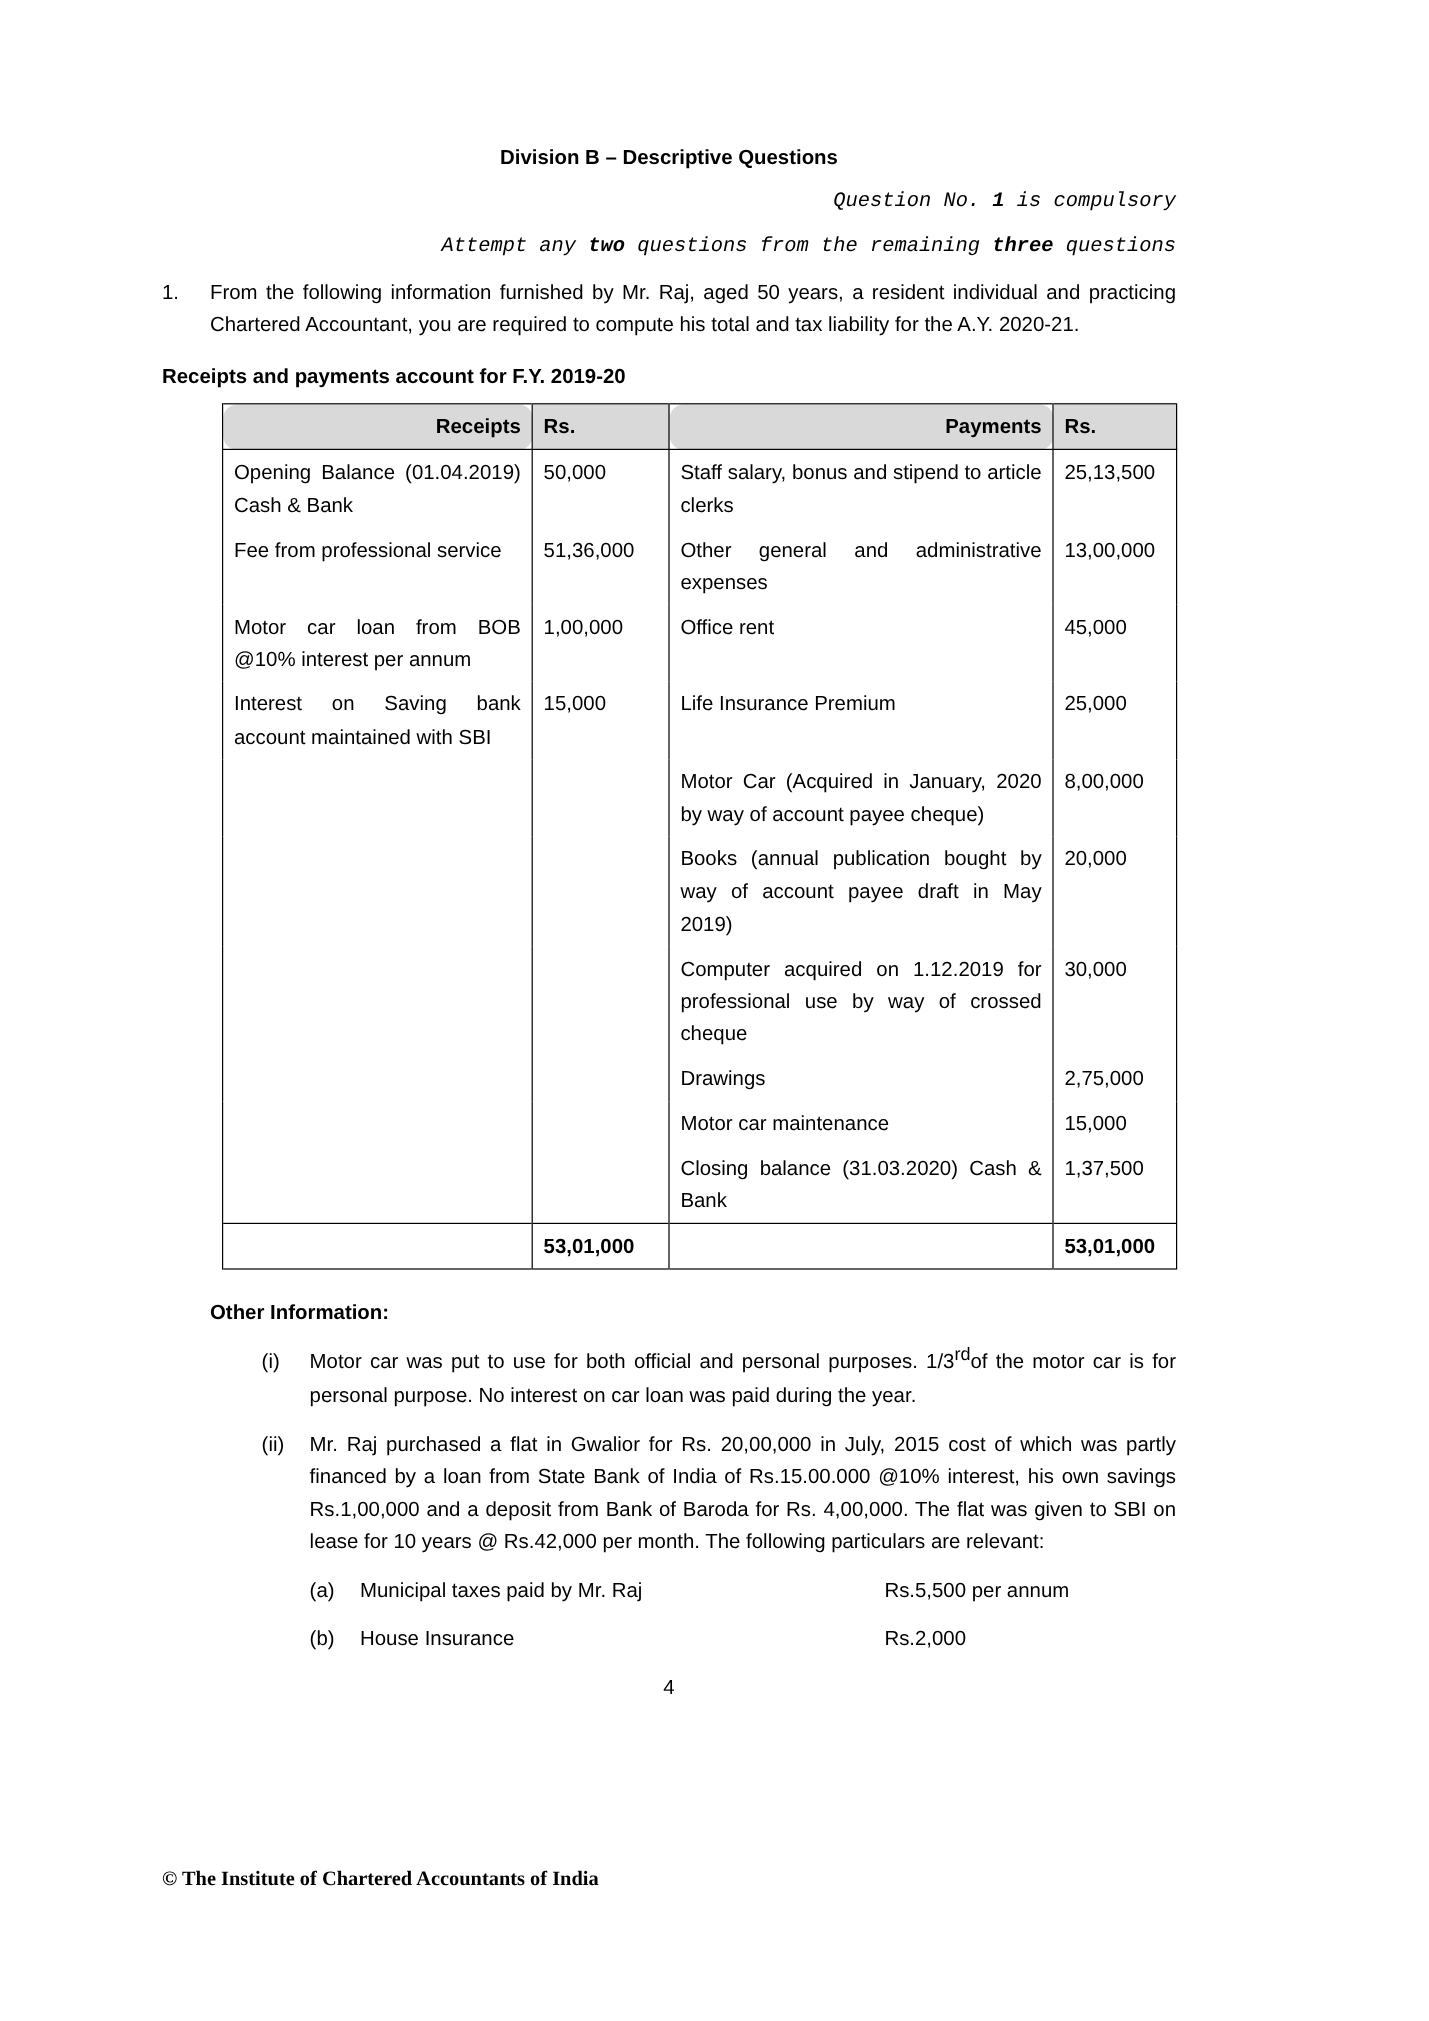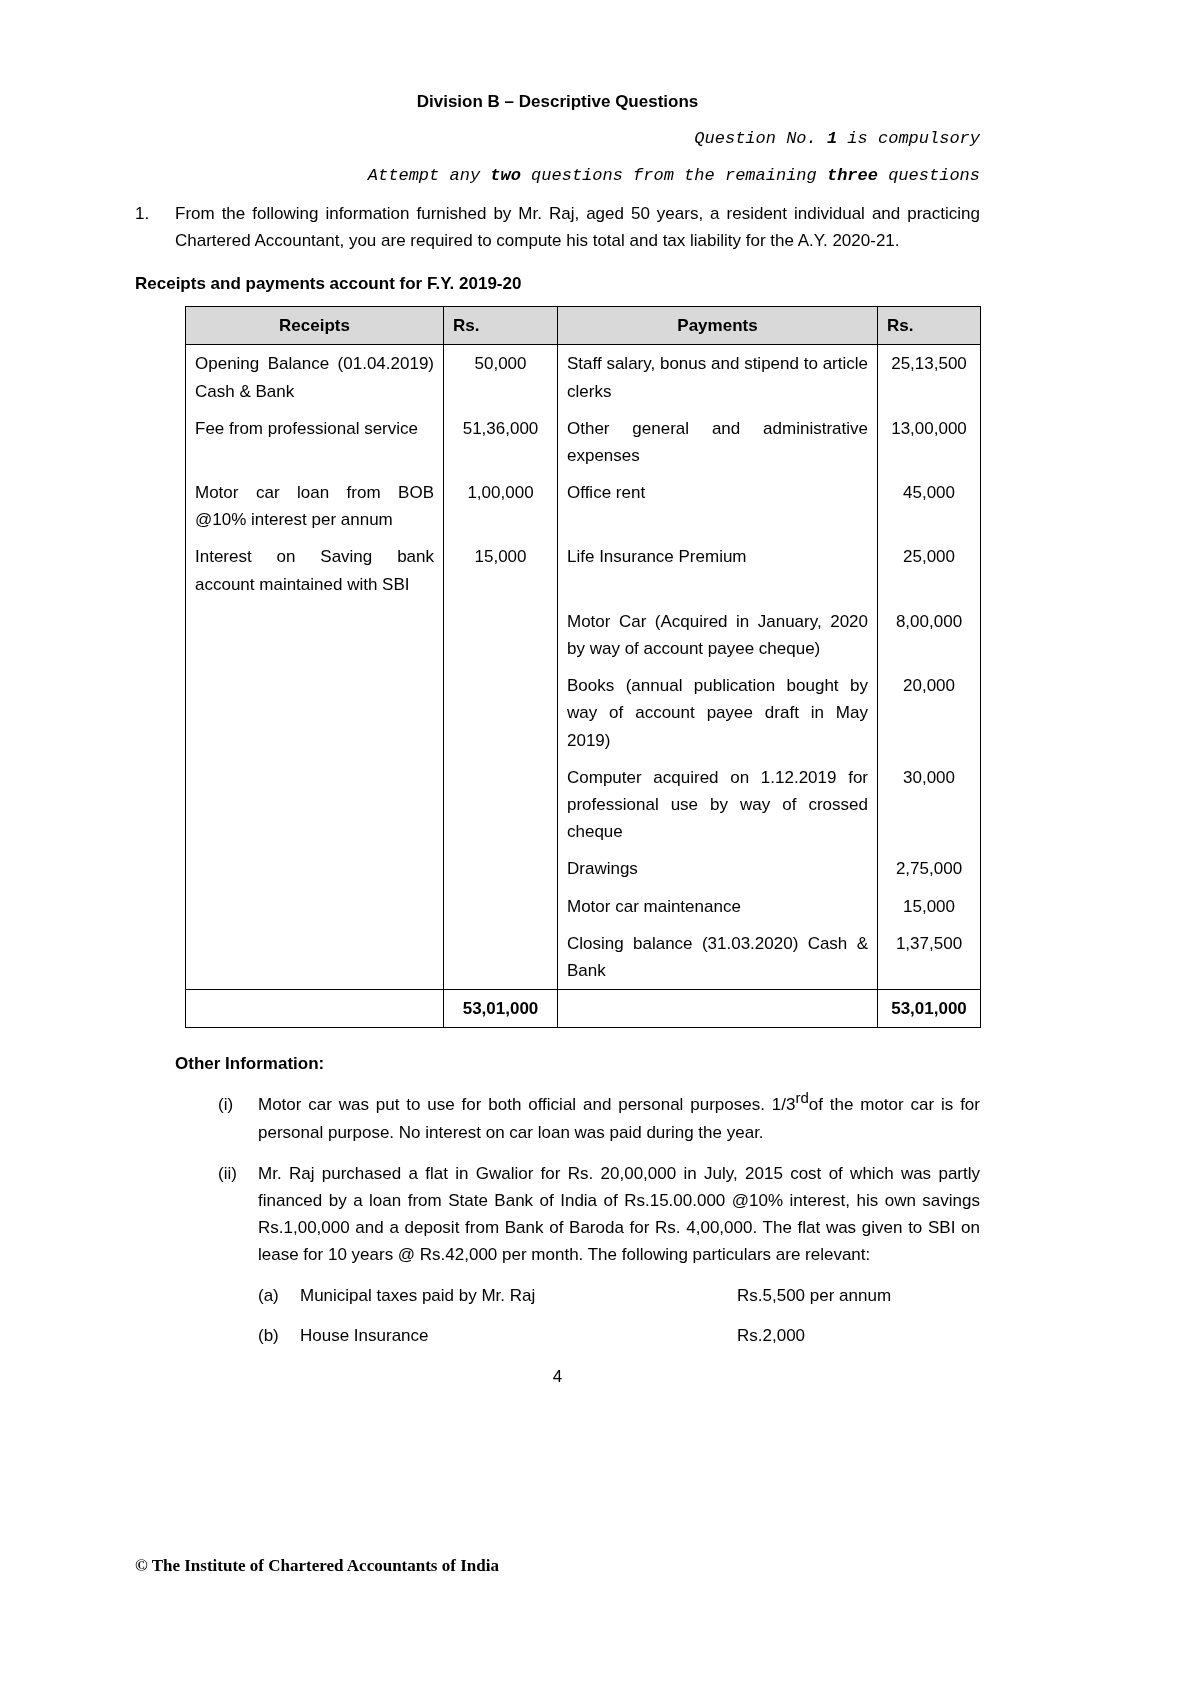--- a/index.html
+++ b/index.html
@@ -7,21 +7,21 @@
     width: 1191px;
     height: 1684px;
     background: #ffffff;
     font-family: "Liberation Sans", "DejaVu Sans", sans-serif;
     font-size: 17px;
     line-height: 1.6;
     color: #000000;
     position: relative;
     overflow: hidden;
   }
-  .content { width: 845px; margin-left: 135px; padding-top: 88px; }
+  .content { width: 845px; margin-left: 135px; padding-top: 118px; }
   .title { font-size: 17px; font-weight: bold; text-align: center; margin: 0; }
   .note { text-align: right; font-style: italic; margin: 10px 0 0 0; font-family: Liberation Mono, monospace; }
   .note b { font-style: italic; }
   .question { display: flex; margin-top: 10px; }
   .q-num { width: 40px; flex: none; }
   .q-text { flex: 1; text-align: justify; }
   .table-title { font-size: 17px; font-weight: bold; text-align: left; margin: 16px 0 0 0; }
   table.rp {
     border-collapse: collapse;
     table-layout: fixed;
@@ -35,24 +35,24 @@
     padding: 5px 9px;
     vertical-align: top;
     word-wrap: break-word;
   }
   table.rp thead th {
     background: var(--header-bg, #d9d9d9);
     border-bottom: 1.5px solid #000;
     font-weight: bold;
     padding: 5px 9px;
   }
-  th.c-desc { text-align: center; }
+  th.c-desc { text-align: right; border-radius: 12px; }
   th.c-amt { text-align: left; }
   td.desc { text-align: justify; }
-  td.amt { text-align: center; white-space: nowrap; }
+  td.amt { text-align: left; white-space: nowrap; }
   table.rp tfoot td { border-top: 1.5px solid #000; font-weight: bold; }
   .oi-heading { font-weight: bold; margin: 22px 0 0 40px; }
   .oi-item { display: flex; margin-top: 14px; margin-left: 83px; }
   .oi-label { width: 40px; flex: none; }
   .oi-text { flex: 1; text-align: justify; }
   sup { font-size: 15px; line-height: 0; vertical-align: super; }
   .sub-item { display: flex; margin-top: 13px; text-align: left; }
   .sub-label { width: 42px; flex: none; }
   .sub-text { width: 437px; flex: none; }
   .sub-value { flex: 1; }

